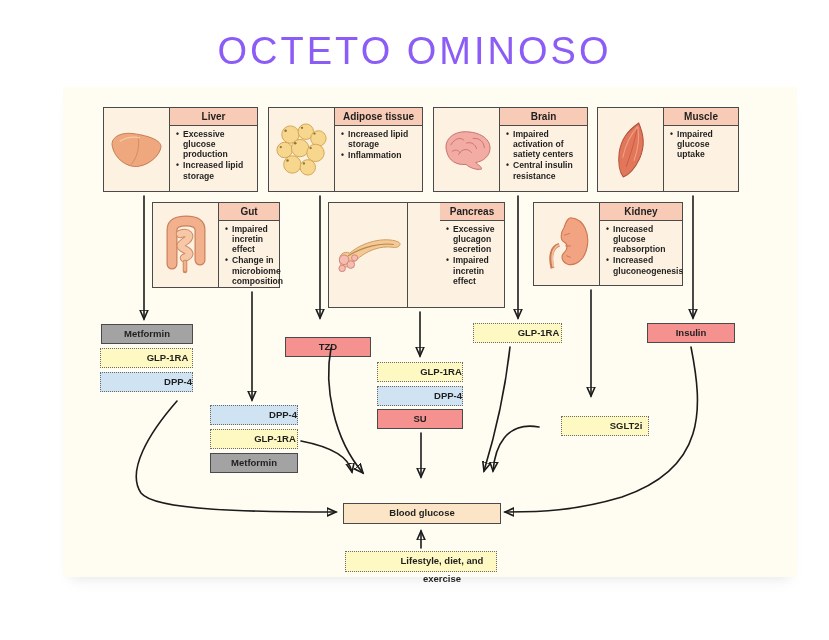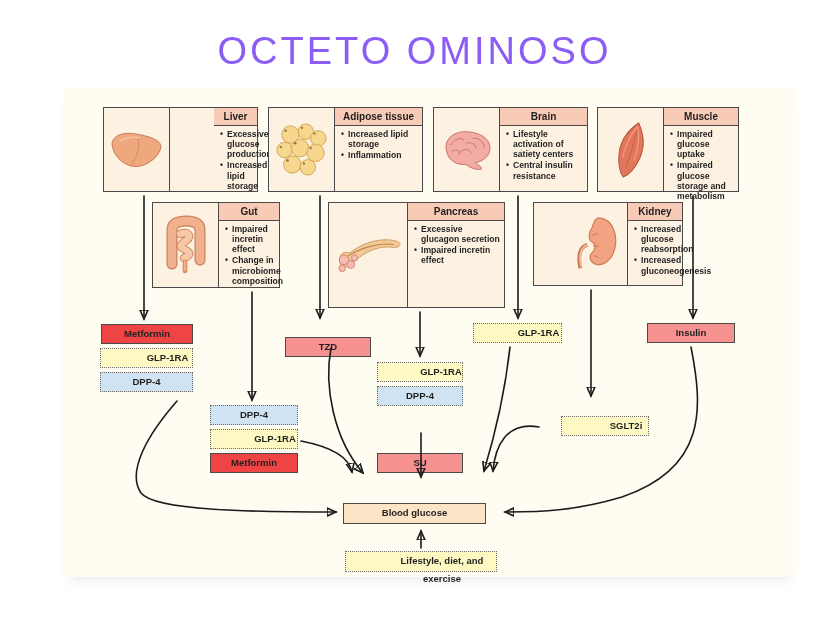--- a/index.html
+++ b/index.html
@@ -29,51 +29,51 @@
   .organ-header{
     background:#F8CBB6;border-bottom:1px solid #4a4a4a;text-align:center;
     font-size:10px;font-weight:700;line-height:17px;height:17px;flex:0 0 17px;
   }
   .organ-bullets{
     margin:3px 1px 2px 5px;padding:0;list-style:none;
     font-size:8.6px;font-weight:700;line-height:1.18;
   }
   .organ-bullets li{position:relative;padding-left:8px;margin-bottom:1px;}
   .organ-bullets li::before{content:"\2022";position:absolute;left:1px;}
-  #box-liver   {left:103px;top:107px;width:155px;height:85px;gap:44px;}
+  #box-liver   {left:103px;top:107px;width:155px;height:85px;}
   #box-adipose {left:268px;top:107px;width:155px;height:85px;}
   #box-brain   {left:433px;top:107px;width:155px;height:85px;}
   #box-muscle  {left:597px;top:107px;width:142px;height:85px;}
   #box-gut     {left:152px;top:202px;width:128px;height:86px;}
-  #box-pancreas{left:328px;top:202px;width:177px;height:106px;}
-  #box-kidney  {left:533px;top:202px;width:150px;height:84px;padding-left:28px;}
+  #box-pancreas{left:328px;top:202px;width:177px;height:106px;gap:32px;}
+  #box-kidney  {left:533px;top:202px;width:150px;height:84px;}
   
   .drug{
     position:absolute;height:20px;box-sizing:border-box;text-align:center;
     font-size:9.5px;font-weight:700;line-height:17px;color:#1f1f1f;
   }
-  .solid-green {background:#ef4444;border:1.2px solid #4a4a4a;}
+  .solid-green {background:#a3a3a3;border:1.2px solid #4a4a4a;}
   .dotted-green{background:#fef9c3;border:1.5px dotted #6b6b6b;padding-left:42px;}
-  .dotted-blue {background:#CFE3F2;border:1.5px dotted #6b6b6b;}
+  .dotted-blue {background:#CFE3F2;border:1.5px dotted #6b6b6b;text-align:right;}
   .solid-red   {background:#F5918F;border:1.2px solid #4a4a4a;}
   .solid-peach {background:#FBE5C6;border:1.2px solid #4a4a4a;}
   #d-metformin-1{left:101px;top:324px;width:92px;}
   #d-glp1ra-1  {left:100px;top:348px;width:93px;}
   #d-dpp4-1    {left:100px;top:372px;width:93px;}
   #d-tzd       {left:285px;top:337px;width:86px;}
   #d-dpp4-2    {left:210px;top:405px;width:88px;}
   #d-glp1ra-2  {left:210px;top:429px;width:88px;}
   #d-metformin-2{left:210px;top:453px;width:88px;}
   #d-glp1ra-3  {left:377px;top:362px;width:86px;}
   #d-dpp4-3    {left:377px;top:386px;width:86px;}
-  #d-su        {left:377px;top:409px;width:86px;margin-top:44px;}
+  #d-su        {left:377px;top:409px;width:86px;}
   #d-glp1ra-4  {left:473px;top:323px;width:89px;}
   #d-insulin   {left:647px;top:323px;width:88px;}
   #d-sglt2i    {left:541px;top:416px;width:88px;margin-left:20px;}
-  #blood-glucose{left:343px;top:503px;width:143px;height:21px;line-height:18px;}
+  #blood-glucose{left:343px;top:503px;width:158px;height:21px;line-height:18px;}
   #lifestyle   {left:345px;top:551px;width:152px;height:21px;line-height:18px;}
   
   #arrows{position:absolute;left:0;top:0;width:829px;height:640px;pointer-events:none;}
   #arrows path{fill:none;stroke:#1b1b1b;stroke-width:1.6;stroke-linecap:round;}
 </style>
 </head>
 <body>
 
 <div id="slide-title">OCTETO OMINOSO</div>
 
@@ -139,42 +139,41 @@
         <path d="M20 30 C24 23 30 23 34 28"></path>
         <path d="M35 13 C42 12 47 17 47 23"></path>
         <path d="M28 18 C33 16 38 19 39 24"></path>
         <path d="M13 27 C16 24 20 25 22 28"></path>
       </g>
     </svg>
   </div>
   <div class="organ-text">
     <div class="organ-header">Brain</div>
     <ul class="organ-bullets">
-      <li>Lifestyle activation of satiety centers</li>
+      <li>Impaired activation of satiety centers</li>
       <li>Central insulin resistance</li>
     </ul>
   </div>
 </div>
 
 <div class="organ-box" id="box-muscle">
   <div class="organ-img">
     <svg width="48" height="62" viewBox="0 0 48 64">
       <g transform="rotate(16 24 32)">
         <path d="M24 3 C32 13 37 23 35 38 C33 50 28 58 24 61 C20 58 15 50 13 38 C11 23 16 13 24 3 Z" fill="#E2765B" stroke="#AF5038" stroke-width="1"></path>
         <path d="M24 7 C29 17 31 27 30 42" fill="none" stroke="#F0A088" stroke-width="1.1"></path>
         <path d="M24 7 C19 17 17 27 18 42" fill="none" stroke="#F0A088" stroke-width="1.1"></path>
         <path d="M24 10 C25 22 25 36 24 50" fill="none" stroke="#C65F42" stroke-width="1"></path>
       </g>
     </svg>
   </div>
   <div class="organ-text">
     <div class="organ-header">Muscle</div>
     <ul class="organ-bullets">
       <li>Impaired glucose uptake</li>
-      <li>Impaired glucose storage and metabolism</li>
     </ul>
   </div>
 </div>
 
 <div class="organ-box" id="box-gut">
   <div class="organ-img">
     <svg width="54" height="62" viewBox="0 0 54 62">
       <path d="M13 50 L13 16 C13 9 19 7 27 7 C35 7 41 9 41 16 L41 46" fill="none" stroke="#C9805C" stroke-width="11" stroke-linecap="round"></path>
       <path d="M13 50 L13 16 C13 9 19 7 27 7 C35 7 41 9 41 16 L41 46" fill="none" stroke="#F2B08C" stroke-width="8.6" stroke-linecap="round"></path>
       <path d="M21 20 C29 17 33 22 28 26 C22 30 19 32 25 35 C31 38 33 41 25 44" fill="none" stroke="#CF8A60" stroke-width="8.4" stroke-linecap="round"></path>

